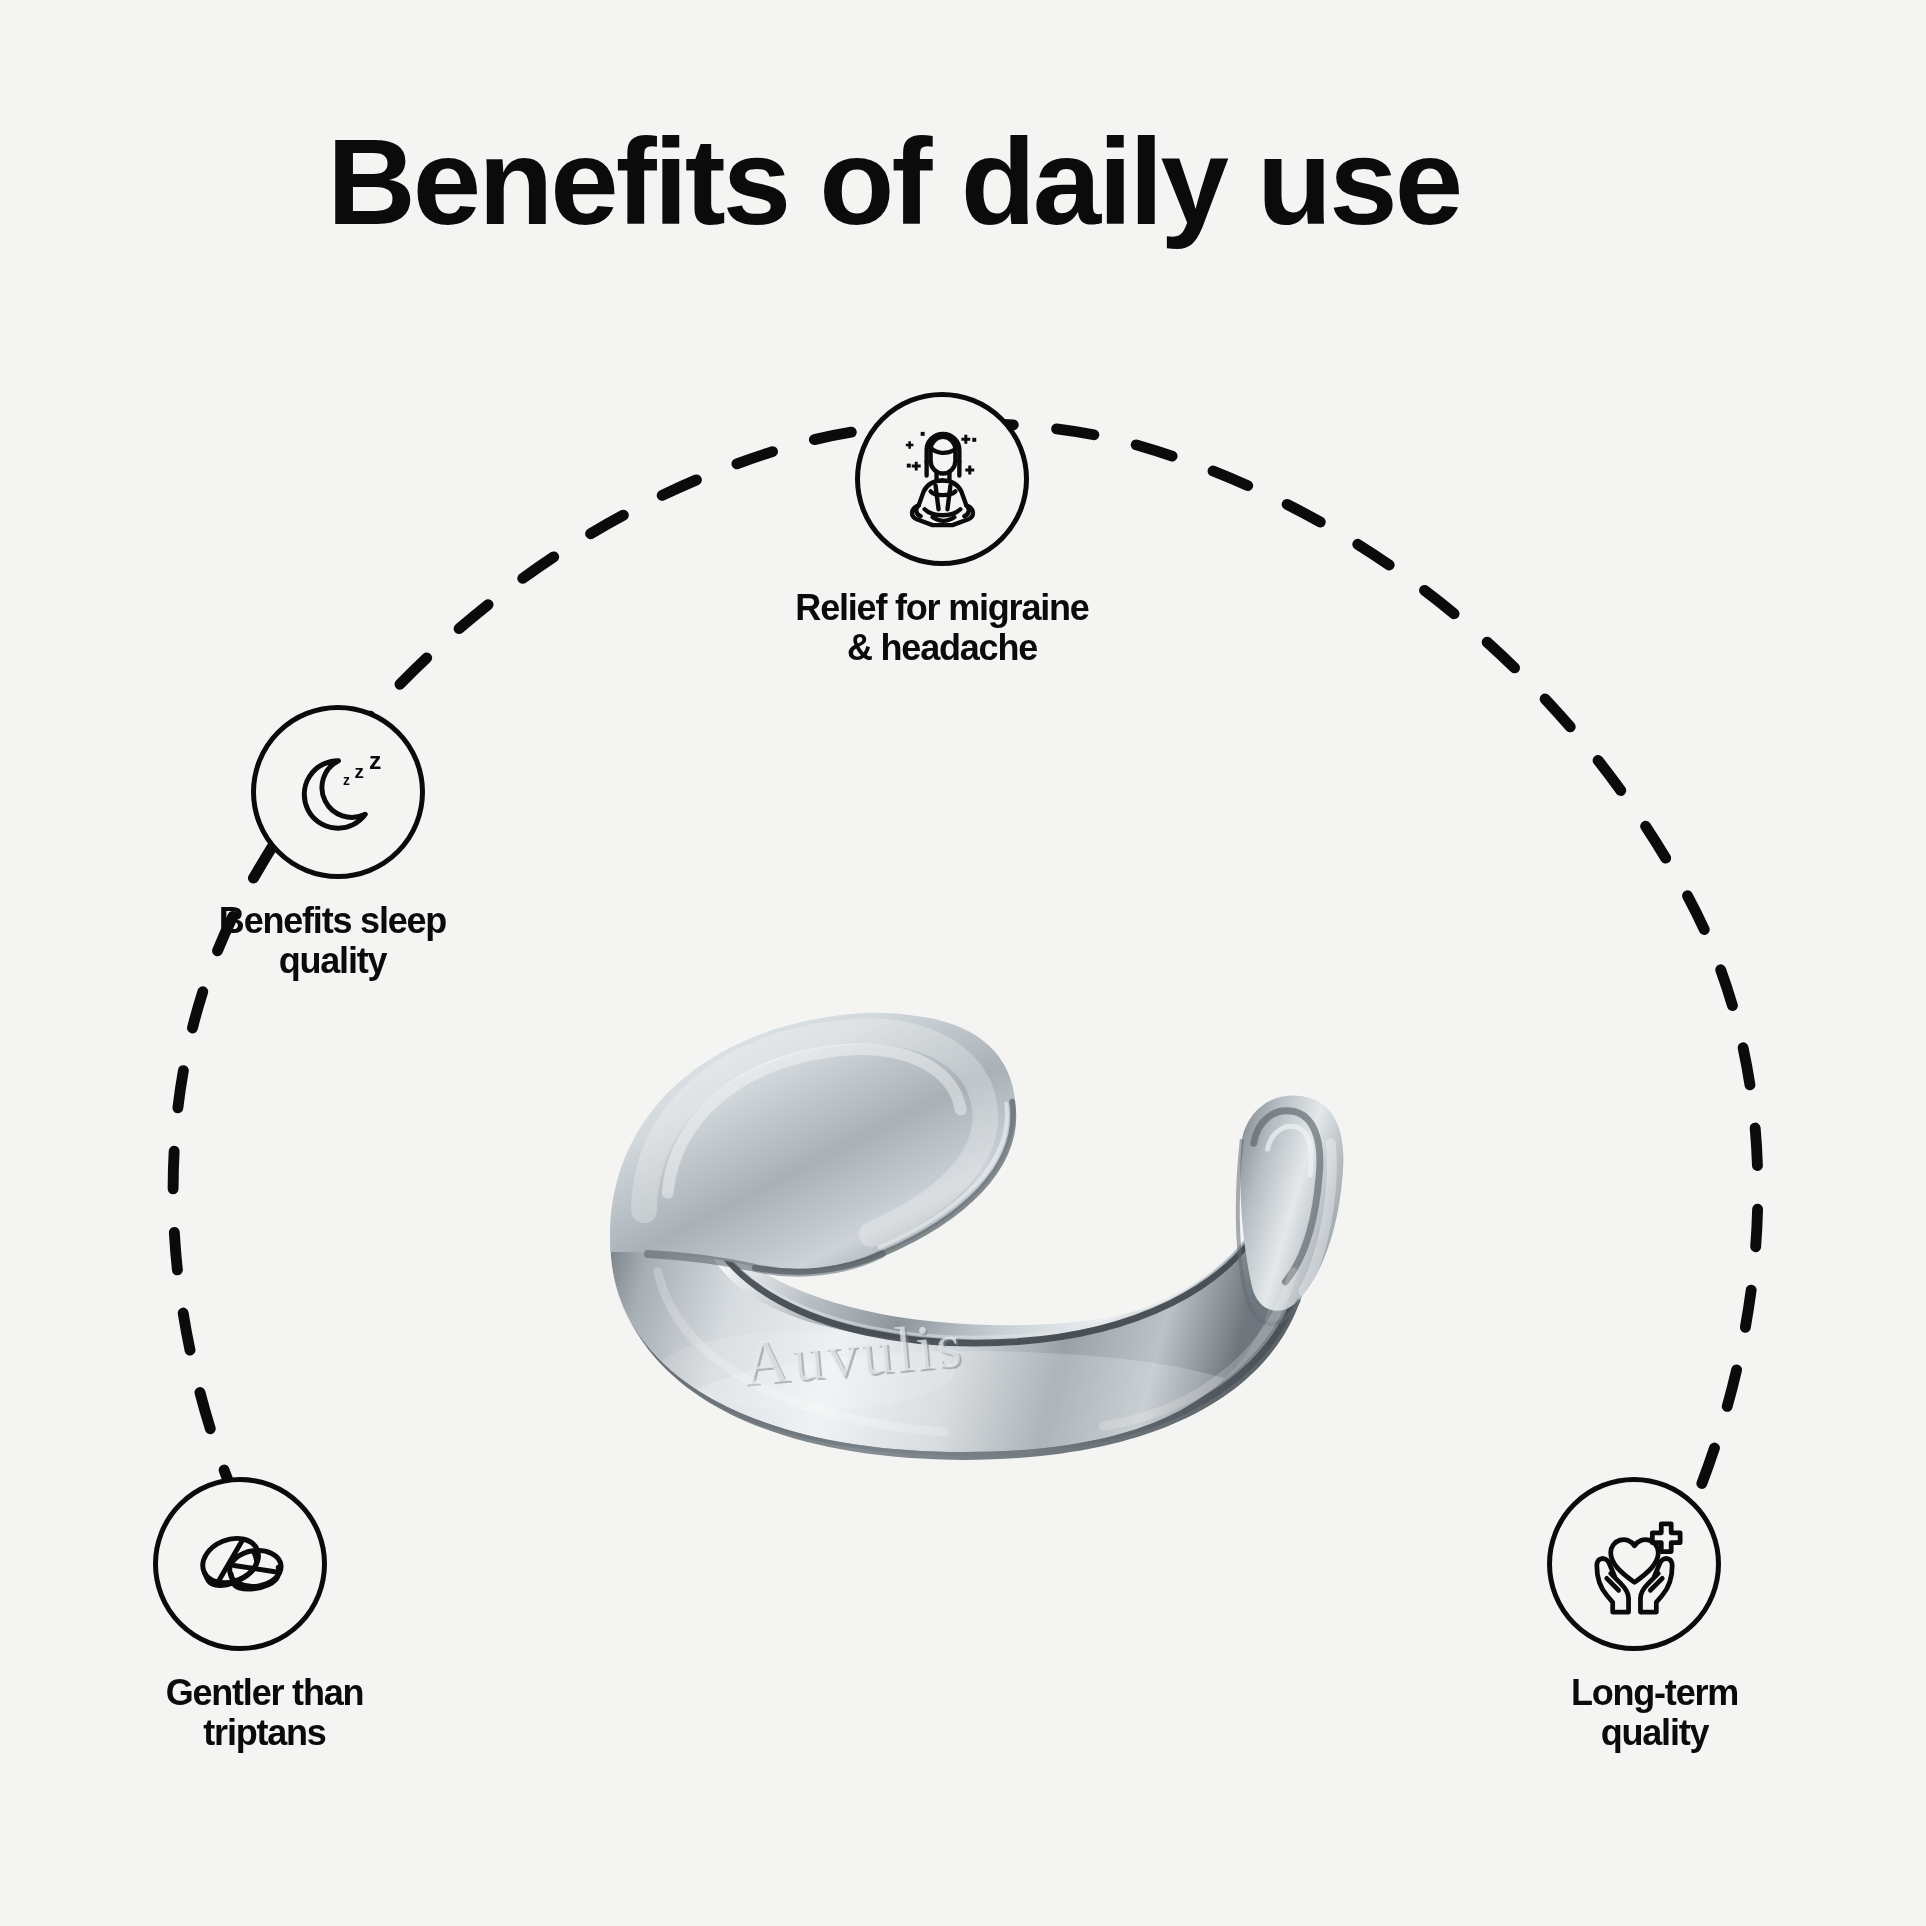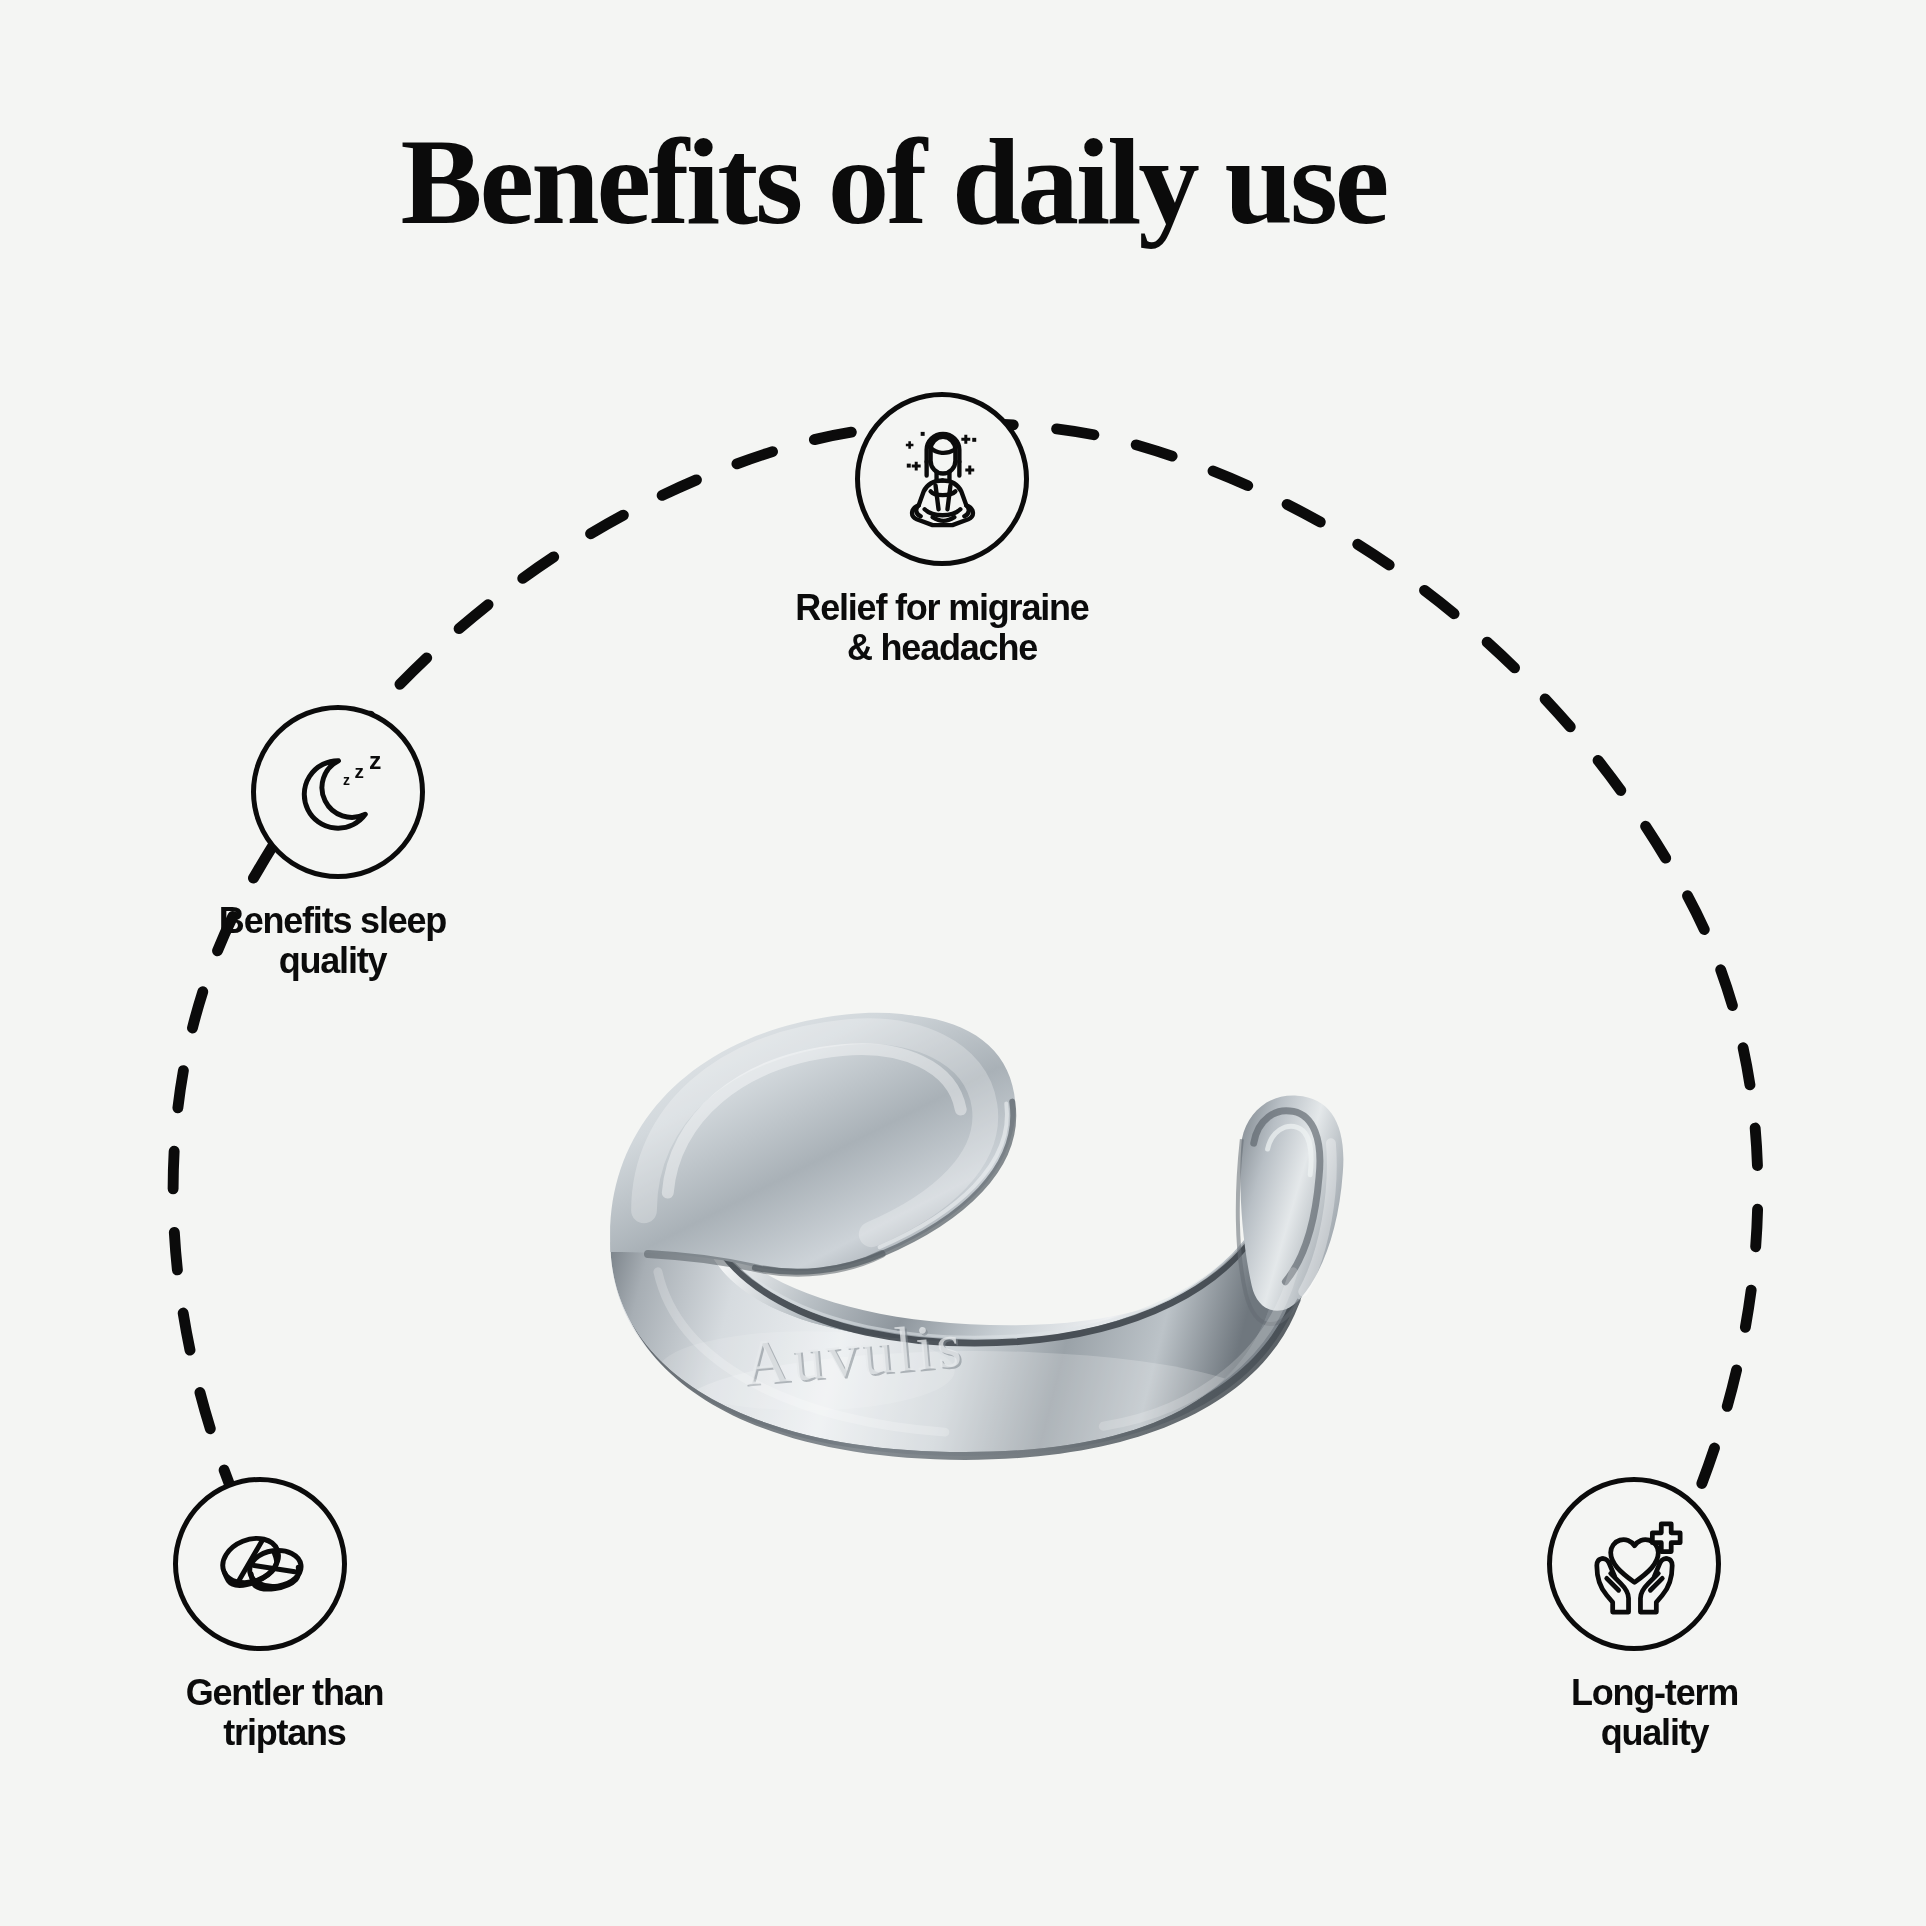--- a/index.html
+++ b/index.html
@@ -25,21 +25,21 @@
     position: absolute;
     top: 117px;
     left: 0;
     width: 1787px;
     text-align: center;
     font-size: 123px;
     font-weight: 700;
     letter-spacing: -3px;
     color: #0b0b0b;
     line-height: 1.05;
-    font-family: Liberation Serif, serif;
+    font-family: Liberation Sans, sans-serif;
   }
 
   
   .arc-layer {
     position: absolute;
     inset: 0;
     width: 1927px;
     height: 1927px;
     pointer-events: none;
   }
@@ -80,21 +80,21 @@
   
   #node-migraine  { left: 665px;  top: 392px;  width: 554px; }
   #node-migraine .node-circle { margin: 0 auto; }
 
   #node-sleep     { left: 81px;   top: 705px;  width: 503px; }
   #node-sleep .node-circle { margin: 0 auto 0 170px; }
 
   #node-stress    { left: 1327px; top: 705px;  width: 505px; }
   #node-stress .node-circle { margin: 0 auto 0 158px; }
 
-  #node-triptans  { left: 52px;   top: 1477px; width: 465px; }
+  #node-triptans  { left: 32px;   top: 1477px; width: 465px; }
   #node-triptans .node-circle { margin: 0 auto 0 121px; }
 
   #node-longterm  { left: 1422px; top: 1477px; width: 465px; }
   #node-longterm .node-circle { margin: 0 auto 0 125px; }
 
   
   .ring-wrap {
     position: absolute;
     left: 549px;
     top: 945px;

